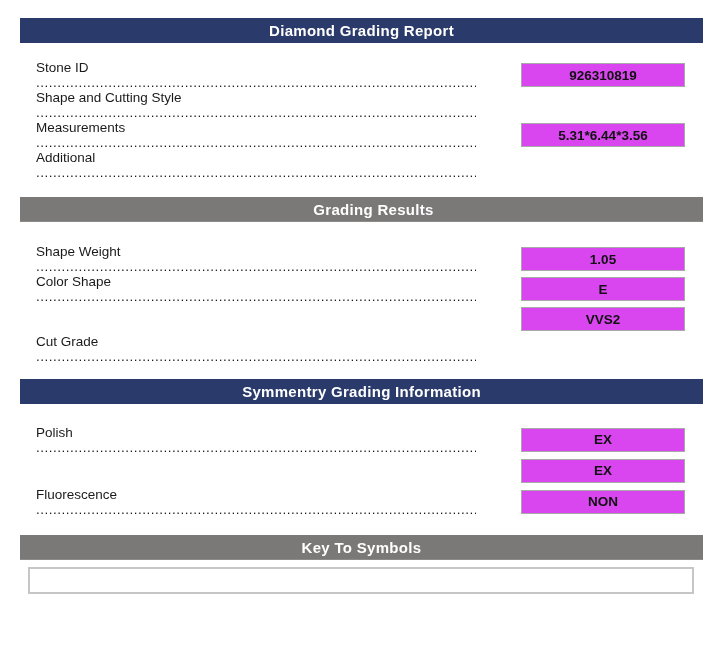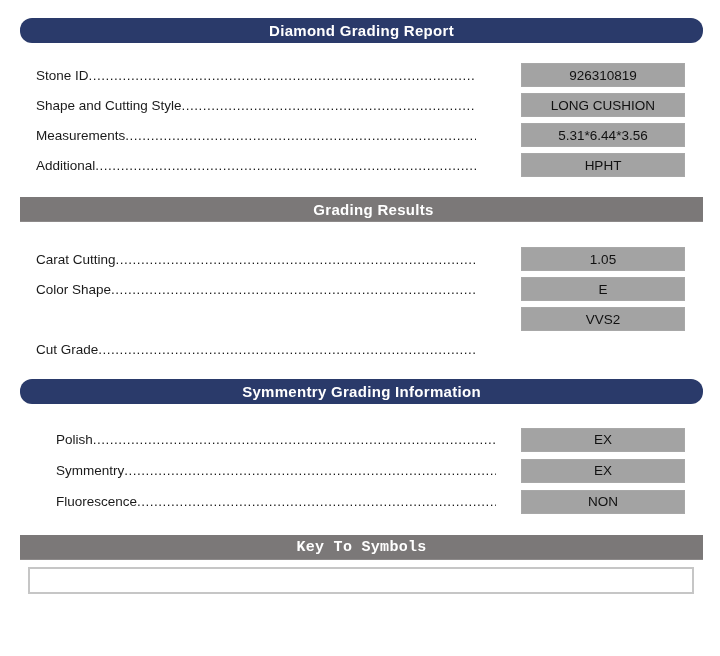--- a/index.html
+++ b/index.html
@@ -19,73 +19,75 @@
     width: 683px;
     height: 25px;
     display: flex;
     align-items: center;
     justify-content: center;
     color: #ffffff;
     font-size: 15px;
     font-weight: bold;
     letter-spacing: 0.3px;
   }
-  .bar.navy { background: var(--navy, #2a3a6a); border-radius: 12px; }
+  .bar.navy { background: var(--navy, #2a3a6a); }
   .bar.gray { background: var(--gray, #7b7878); border-bottom: 1px solid #8d8a8a; }
   .rows { position: absolute; left: 36px; right: 35px; }
   .row { height: 30px; display: flex; align-items: center; }
-  .rows-tall .row { height: 31px; margin-left: 20px; }
+  .rows-tall .row { height: 31px; }
   .label-area {
     width: 440px;
     display: flex;
     align-items: baseline;
     overflow: hidden;
     white-space: nowrap;
     font-size: 13.5px;
+    flex-direction: column;
   }
   .dots {
     flex: 1;
     overflow: hidden;
     white-space: nowrap;
     font-size: 13.5px;
     letter-spacing: 0.5px;
   }
   .dots::after {
     content: "................................................................................................................................................................";
   }
   .value-box {
     margin-left: auto;
     width: 164px;
     height: 24px;
     border: 1px solid #a8a8a8;
-    background: #a3a3a3;
+    background: #d946ef;
     display: flex;
     align-items: center;
     justify-content: center;
     font-size: 13.5px;
     color: #111111;
+    font-weight: bold;
   }
   .value-box.hidden { visibility: hidden; }
   .symbols-box {
     position: absolute;
     left: 28px;
     top: 567px;
     width: 666px;
     height: 27px;
     border: 2px solid #c6c6c6;
     background: #ffffff;
   }
   
   #bar-1 { top: 18px; }
   #rows-1 { top: 60px; }
   #bar-2 { top: 197px; padding-left: 24px; }
   #rows-2 { top: 244px; }
   #bar-3 { top: 379px; }
   #rows-3 { top: 424px; }
-  #bar-4 { top: 535px; font-family: Liberation Mono, monospace; }
+  #bar-4 { top: 535px; }
 </style>
 </head>
 <body>
 
 <div class="page">
 
   <div class="bar navy" id="bar-1">
     <span>Diamond Grading Report</span>
   </div>
   <div class="rows" id="rows-1">
@@ -94,45 +96,43 @@
         <span>Stone ID</span>
         <span class="dots"></span>
       </span>
       <span class="value-box">926310819</span>
     </div>
     <div class="row">
       <span class="label-area">
         <span>Shape and Cutting Style</span>
         <span class="dots"></span>
       </span>
-      <span class="value-box">LONG CUSHION</span>
     </div>
     <div class="row">
       <span class="label-area">
         <span>Measurements</span>
         <span class="dots"></span>
       </span>
       <span class="value-box">5.31*6.44*3.56</span>
     </div>
     <div class="row">
       <span class="label-area">
         <span>Additional</span>
         <span class="dots"></span>
       </span>
-      <span class="value-box">HPHT</span>
     </div>
   </div>
 
   <div class="bar gray" id="bar-2">
     <span>Grading Results</span>
   </div>
   <div class="rows" id="rows-2">
     <div class="row">
       <span class="label-area">
-        <span>Carat Cutting</span>
+        <span>Shape Weight</span>
         <span class="dots"></span>
       </span>
       <span class="value-box">1.05</span>
     </div>
     <div class="row">
       <span class="label-area">
         <span>Color Shape</span>
         <span class="dots"></span>
       </span>
       <span class="value-box">E</span>
@@ -154,24 +154,20 @@
   </div>
   <div class="rows rows-tall" id="rows-3">
     <div class="row">
       <span class="label-area">
         <span>Polish</span>
         <span class="dots"></span>
       </span>
       <span class="value-box">EX</span>
     </div>
     <div class="row">
-      <span class="label-area">
-        <span>Symmentry</span>
-        <span class="dots"></span>
-      </span>
       <span class="value-box">EX</span>
     </div>
     <div class="row">
       <span class="label-area">
         <span>Fluorescence</span>
         <span class="dots"></span>
       </span>
       <span class="value-box">NON</span>
     </div>
   </div>

